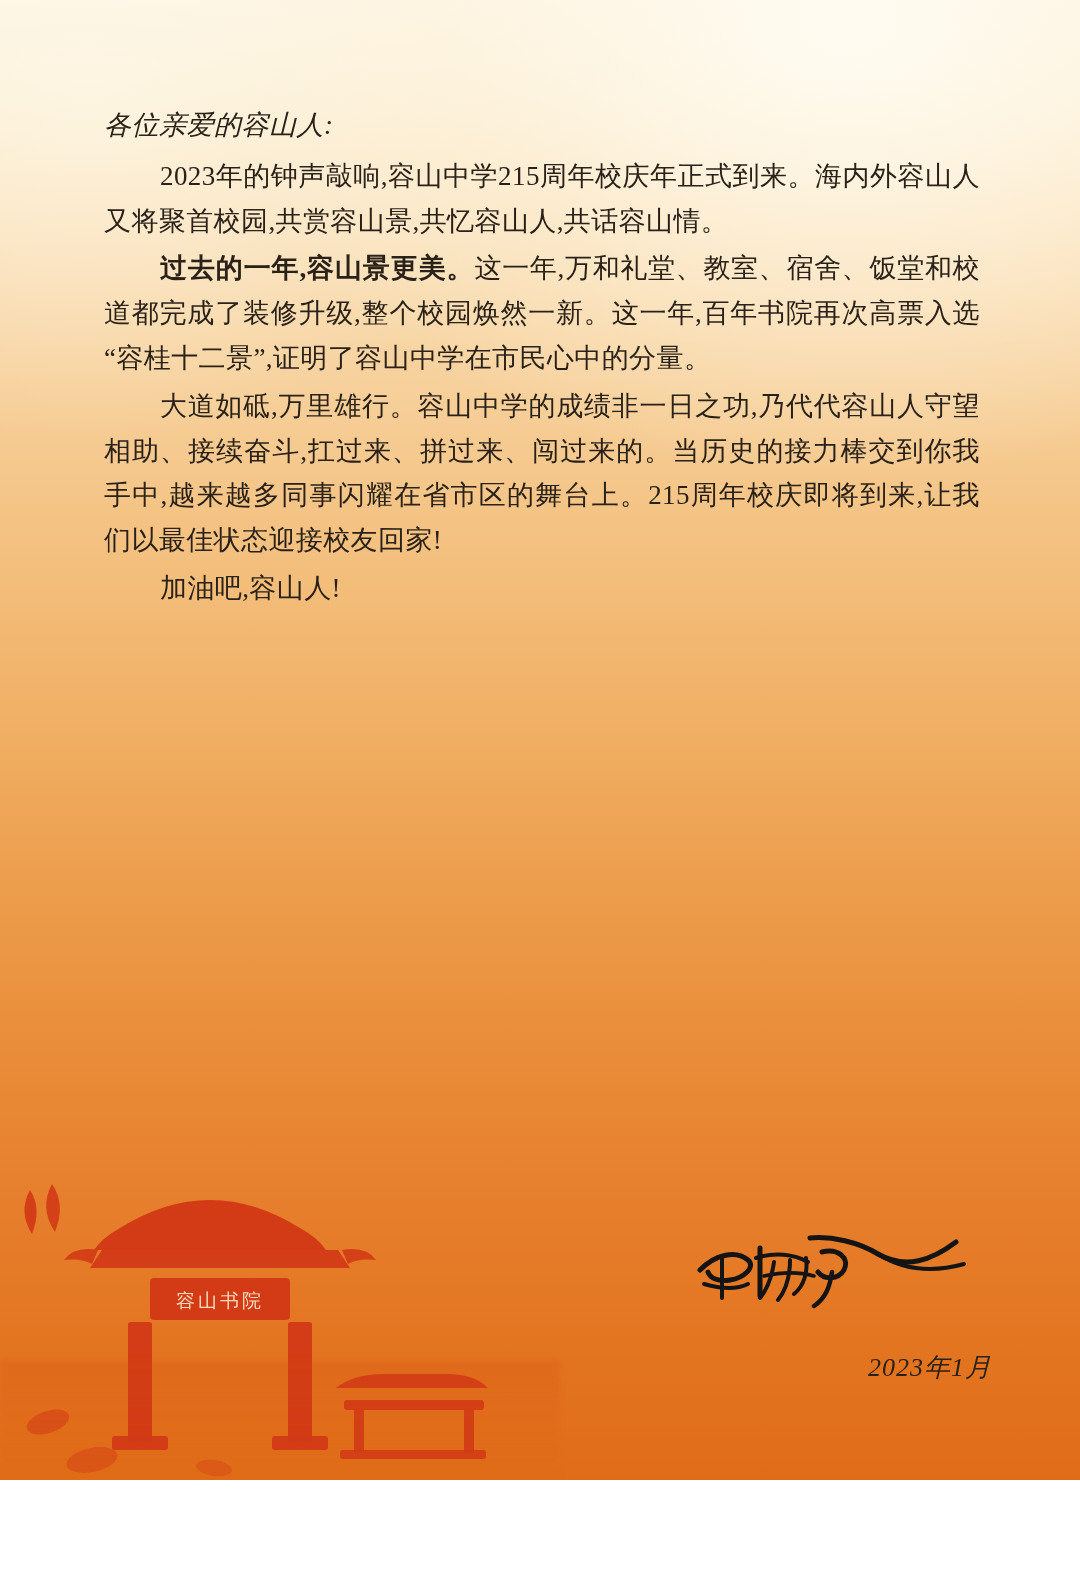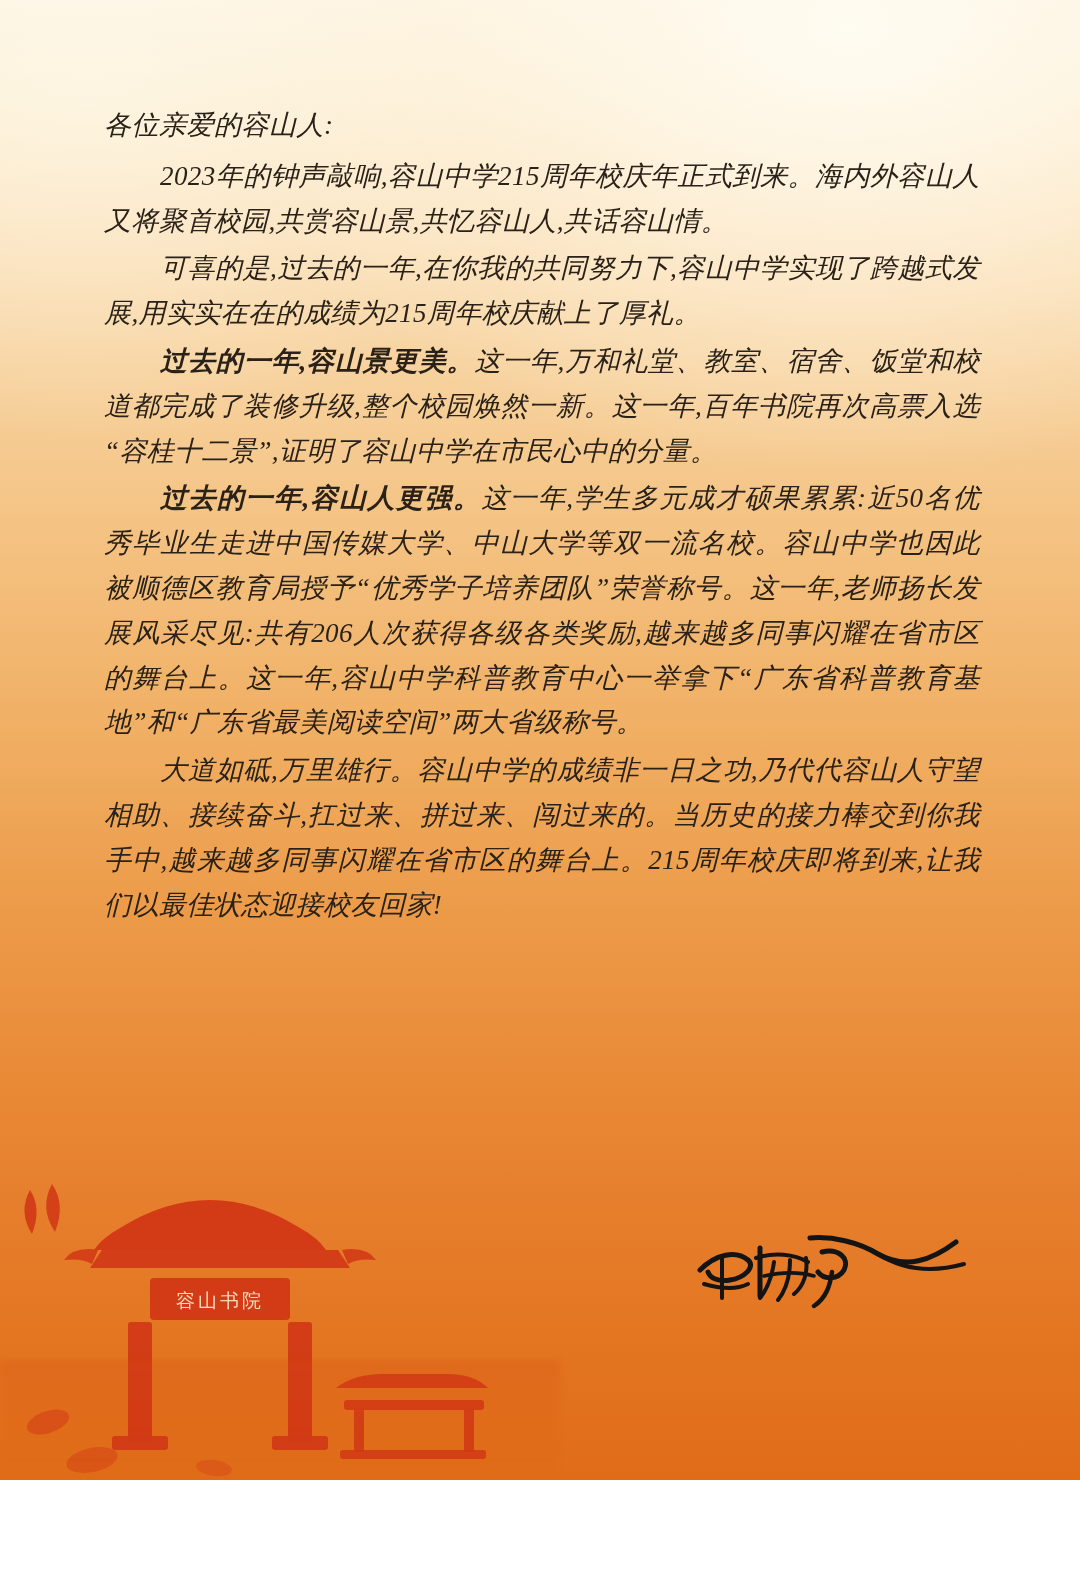--- a/index.html
+++ b/index.html
@@ -62,21 +62,20 @@
   }
 
   .para {
     font-size: 27px;
     line-height: 1.66;
     color: #2a2118;
     margin: 0 0 3px 0;
     text-indent: 56px;
     text-align: justify;
     letter-spacing: 0.4px;
-    font-style: italic;
     font-family: "Liberation Serif", "DejaVu Serif", serif;
   }
 
   .para b {
     font-weight: 700;
     letter-spacing: 0.6px;
     margin-top: 43px;
   }
 
   .sign-wrap {
@@ -133,37 +132,34 @@
 <div id="page">
   <div id="glow"></div>
 
   <div id="letter">
     <p class="salutation">各位亲爱的容山人:</p>
 
     <p class="para">
       <span>2023年的钟声敲响,容山中学215周年校庆年正式到来。海内外容山人又将聚首校园,共赏容山景,共忆容山人,共话容山情。</span>
     </p>
 
-    <p class="para">
-      <span>可喜的是,过去的一年,在你我的共同努力下,容山中学实现了跨越式发展,用实实在在的成绩为215周年校庆献上了厚礼。</span>
-    </p>
 
     <p class="para">
       <b>过去的一年,容山景更美。</b><span>这一年,万和礼堂、教室、宿舍、饭堂和校道都完成了装修升级,整个校园焕然一新。这一年,百年书院再次高票入选“容桂十二景”,证明了容山中学在市民心中的分量。</span>
     </p>
 
-    <p class="para">
-      <b>过去的一年,容山人更强。</b><span>这一年,学生多元成才硕果累累:近50名优秀毕业生走进中国传媒大学、中山大学等双一流名校。容山中学也因此被顺德区教育局授予“优秀学子培养团队”荣誉称号。这一年,老师扬长发展风采尽见:共有206人次获得各级各类奖励,越来越多同事闪耀在省市区的舞台上。这一年,容山中学科普教育中心一举拿下“广东省科普教育基地”和“广东省最美阅读空间”两大省级称号。</span>
-    </p>
 
 
     <p class="para">
       <span>大道如砥,万里雄行。容山中学的成绩非一日之功,乃代代容山人守望相助、接续奋斗,扛过来、拼过来、闯过来的。当历史的接力棒交到你我手中,越来越多同事闪耀在省市区的舞台上。215周年校庆即将到来,让我们以最佳状态迎接校友回家!</span>
     </p>
 
+    <p class="para">
+      <span>加油吧,容山人!</span>
+    </p>
 
   </div>
 
   <div class="sign-wrap">
     <div class="signature">
       <svg width="300" height="92" viewBox="0 0 300 92" fill="none" xmlns="http://www.w3.org/2000/svg">
         <g stroke="#141414" stroke-linecap="round" stroke-linejoin="round" fill="none">
           <path d="M18 42 C34 26, 54 22, 66 32 C74 39, 62 50, 48 52 C36 54, 28 50, 26 44" stroke-width="5"></path>
           <path d="M22 56 C36 60, 54 62, 66 56" stroke-width="4"></path>
           <path d="M40 28 L40 70" stroke-width="4"></path>
@@ -173,20 +169,21 @@
           <path d="M108 32 C108 48, 104 62, 96 72" stroke-width="4"></path>
           <path d="M124 30 C126 44, 122 58, 112 66" stroke-width="4"></path>
           <path d="M82 48 C100 44, 118 44, 132 48" stroke-width="3.5"></path>
           <path d="M140 24 C156 20, 168 30, 162 42 C156 52, 142 52, 136 44" stroke-width="5"></path>
           <path d="M150 44 C148 58, 144 70, 132 78" stroke-width="4.5"></path>
           <path d="M128 10 C150 8, 176 14, 196 26 C224 42, 250 32, 274 14" stroke-width="5"></path>
           <path d="M196 26 C218 40, 246 46, 282 36" stroke-width="4"></path>
         </g>
       </svg>
     </div>
+    <div class="sign-date">2023年1月</div>
   </div>
 
   <div id="deco">
     <div class="reflect"></div>
     <svg width="560" height="330" viewBox="0 0 560 330" xmlns="http://www.w3.org/2000/svg">
       <g fill="#d23a16">
 
         <path d="M30 40 q12 18 2 44 q-14 -22 -2 -44z" opacity="0.95"></path>
         <path d="M52 34 q14 20 3 48 q-16 -24 -3 -48z" opacity="0.9"></path>
 

